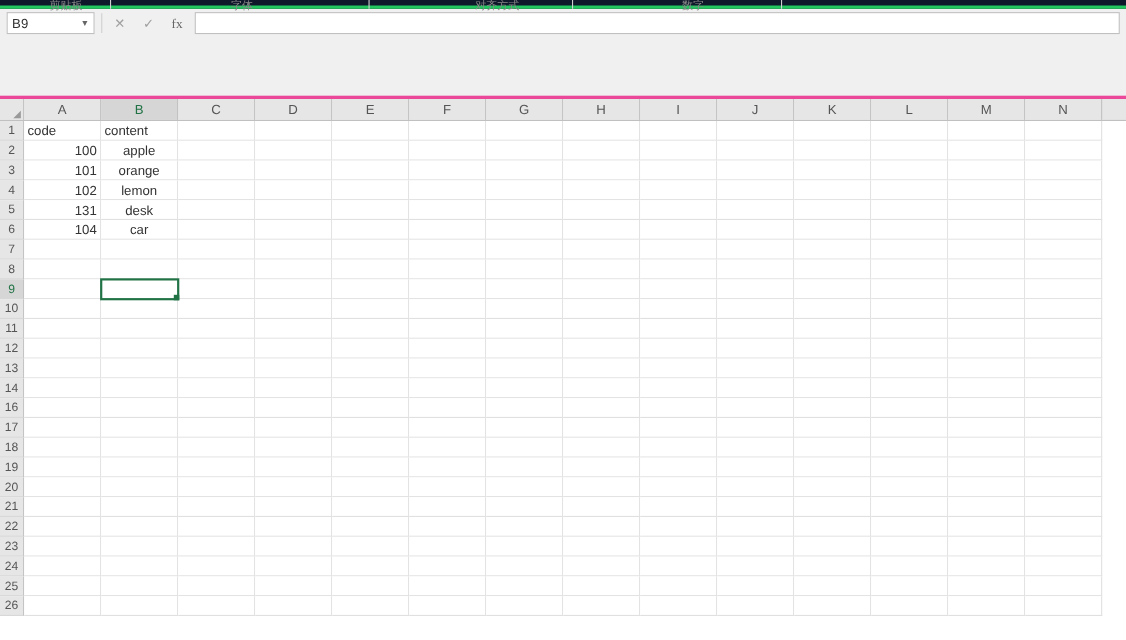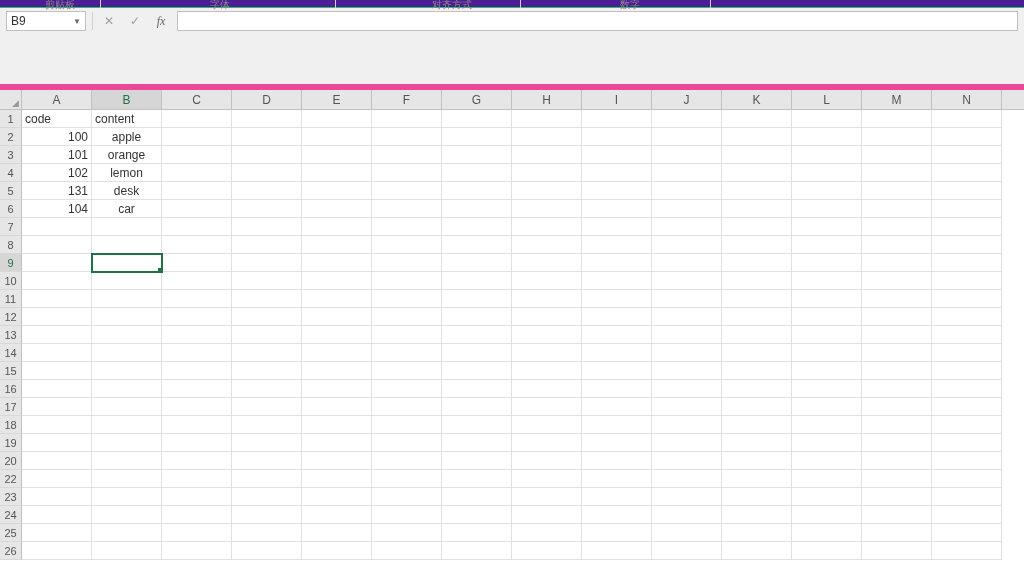--- a/index.html
+++ b/index.html
@@ -8,41 +8,41 @@
     height: 582px;
     overflow: hidden;
     font-family: "Segoe UI", Arial, sans-serif;
     font-size: 12px;
     background: #ffffff;
     color: #333;
   }
   
   .ribbon-fragment {
     height: 8px;
-    background: #4c1d95;
-    border-bottom: 1px solid #22c55e;
+    background: #0f172a;
+    border-bottom: 3px solid #22c55e;
     position: relative;
     font-size: 10px;
     color: #888;
   }
   .ribbon-fragment .grp {
     position: absolute;
     top: -2px;
     font-size: 10px;
     color: #888;
   }
   .ribbon-fragment .sep {
     position: absolute;
     top: 0; height: 8px; width: 1px; background: #d0d0d0;
   }
   
   .formula-area {
     height: 82px;
     background: #f0f0f0;
-    border-bottom: 6px solid #ec4899;
+    border-bottom: 3px solid #ec4899;
   }
   .fb-row {
     display: flex;
     align-items: center;
     height: 22px;
     padding: 4px 6px 0 6px;
     gap: 6px;
   }
   .name-box {
     width: 80px;
@@ -59,21 +59,21 @@
   .name-box .dd {
     font-size: 8px; color: #666;
   }
   .fb-btn {
     width: 20px; height: 20px;
     display: flex; align-items: center; justify-content: center;
     color: #a0a0a0;
     font-size: 12px;
     border: 1px solid transparent;
   }
-  .fb-btn.fx { font-style: italic; font-family: "Times New Roman", serif; color: #666; }
+  .fb-btn.fx { font-family: "Times New Roman", serif; color: #666; }
   .fb-sep { width:1px; height:18px; background:#d0d0d0; }
   .fx-input {
     flex: 1;
     height: 20px;
     border: 1px solid #c0c0c0;
     background: #ffffff;
     padding: 0 4px;
     font-size: 12px;
   }
   
@@ -443,37 +443,20 @@
         <div class="cell"></div>
         <div class="cell"></div>
         <div class="cell"></div>
         <div class="cell"></div>
         <div class="cell"></div>
         <div class="cell"></div>
         <div class="cell"></div>
         <div class="cell"></div>
       </div>
       <div class="row">
-        <div class="rh">15</div>
-        <div class="cell"></div>
-        <div class="cell"></div>
-        <div class="cell"></div>
-        <div class="cell"></div>
-        <div class="cell"></div>
-        <div class="cell"></div>
-        <div class="cell"></div>
-        <div class="cell"></div>
-        <div class="cell"></div>
-        <div class="cell"></div>
-        <div class="cell"></div>
-        <div class="cell"></div>
-        <div class="cell"></div>
-        <div class="cell"></div>
-      </div>
-      <div class="row">
         <div class="rh">16</div>
         <div class="cell"></div>
         <div class="cell"></div>
         <div class="cell"></div>
         <div class="cell"></div>
         <div class="cell"></div>
         <div class="cell"></div>
         <div class="cell"></div>
         <div class="cell"></div>
         <div class="cell"></div>
@@ -529,20 +512,37 @@
         <div class="cell"></div>
         <div class="cell"></div>
         <div class="cell"></div>
         <div class="cell"></div>
         <div class="cell"></div>
         <div class="cell"></div>
         <div class="cell"></div>
       </div>
       <div class="row">
         <div class="rh">20</div>
+        <div class="cell"></div>
+        <div class="cell"></div>
+        <div class="cell"></div>
+        <div class="cell"></div>
+        <div class="cell"></div>
+        <div class="cell"></div>
+        <div class="cell"></div>
+        <div class="cell"></div>
+        <div class="cell"></div>
+        <div class="cell"></div>
+        <div class="cell"></div>
+        <div class="cell"></div>
+        <div class="cell"></div>
+        <div class="cell"></div>
+      </div>
+      <div class="row">
+        <div class="rh">21</div>
         <div class="cell"></div>
         <div class="cell"></div>
         <div class="cell"></div>
         <div class="cell"></div>
         <div class="cell"></div>
         <div class="cell"></div>
         <div class="cell"></div>
         <div class="cell"></div>
         <div class="cell"></div>
         <div class="cell"></div>

